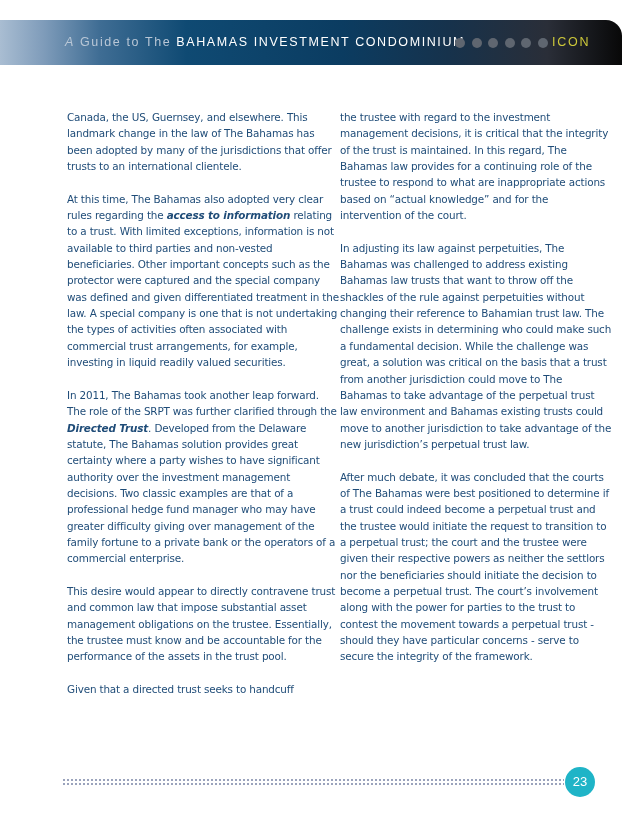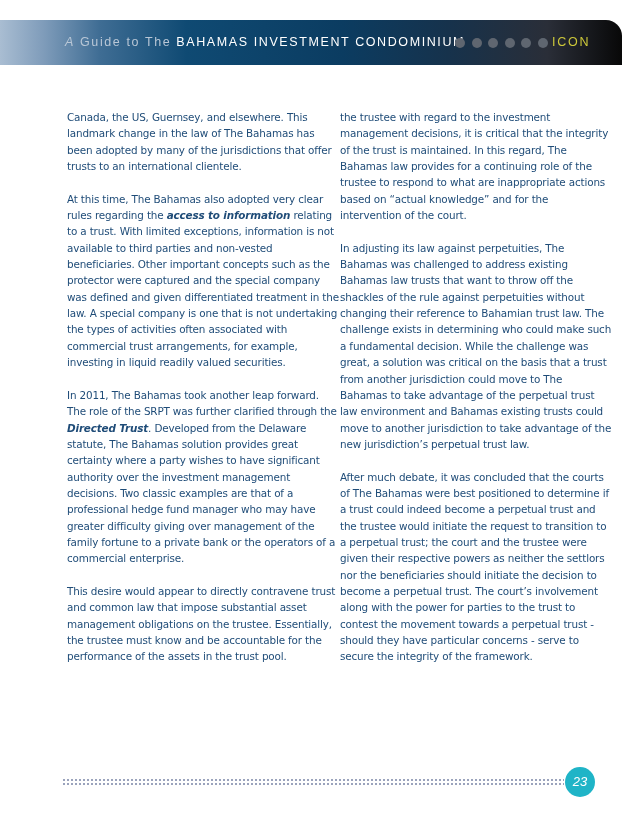--- a/index.html
+++ b/index.html
@@ -110,21 +110,20 @@
       top: 767px;
       width: 30px;
       height: 30px;
       border-radius: 50%;
       background: #1fb4c7;
       color: #ffffff;
       font-family: "Liberation Sans", sans-serif;
       font-size: 13px;
       line-height: 30px;
       text-align: center;
-      font-style: italic;
     }
   </style>
 </head>
 <body>
 
 <div class="header">
   <div class="header-title">
     <span class="pre"><span class="a-ital">A</span><span style="white-space:pre"> Guide to The </span></span><span class="main">BAHAMAS INVESTMENT CONDOMINIUM</span>
   </div>
   <div class="header-dots">
@@ -136,20 +135,21 @@
     <span class="header-dot"></span>
   </div>
   <div class="header-brand">ICON</div>
 </div>
 
 <div class="column col-left">
   <p class="para"><span>Canada, the US, Guernsey, and elsewhere. This landmark change in the law of The Bahamas has been adopted by many of the jurisdictions that offer trusts to an international clientele.</span></p>
   <p class="para"><span>At this time, The Bahamas also adopted very clear rules regarding the </span><b class="em">access to information</b><span> relating to a trust. With limited exceptions, information is not available to third parties and non-vested beneficiaries. Other important concepts such as the protector were captured and the special company was defined and given differentiated treatment in the law. A special company is one that is not undertaking the types of activities often associated with commercial trust arrangements, for example, investing in liquid readily valued securities.</span></p>
   <p class="para"><span>In 2011, The Bahamas took another leap forward. The role of the SRPT was further clarified through the </span><b class="em">Directed Trust</b><span>. Developed from the Delaware statute, The Bahamas solution provides great certainty where a party wishes to have significant authority over the investment management decisions. Two classic examples are that of a professional hedge fund manager who may have greater difficulty giving over management of the family fortune to a private bank or the operators of a commercial enterprise.</span></p>
   <p class="para"><span>This desire would appear to directly contravene trust and common law that impose substantial asset management obligations on the trustee. Essentially, the trustee must know and be accountable for the performance of the assets in the trust pool.</span></p>
+  <p class="para"><span>Given that a directed trust seeks to handcuff</span></p>
 </div>
 
 <div class="column col-right">
   <p class="para"><span>the trustee with regard to the investment management decisions, it is critical that the integrity of the trust is maintained.  In this regard, The Bahamas law provides for a continuing role of the trustee to respond to what are inappropriate actions based on “actual knowledge” and for the intervention of the court.</span></p>
   <p class="para"><span>In adjusting its law against perpetuities, The Bahamas was challenged to address existing Bahamas law trusts that want to throw off the shackles of the rule against perpetuities without changing their reference to Bahamian trust law. The challenge exists in determining who could make such a fundamental decision. While the challenge was great, a solution was critical on the basis that a trust from another jurisdiction could move to The Bahamas to take advantage of the perpetual trust law environment and Bahamas existing trusts could move to another jurisdiction to take advantage of the new jurisdiction’s perpetual trust law.</span></p>
   <p class="para"><span>After much debate, it was concluded that the courts of The Bahamas were best positioned to determine if a trust could indeed become a perpetual trust and the trustee would initiate the request to transition to a perpetual trust; the court and the trustee were given their respective powers as neither the settlors nor the beneficiaries should initiate the decision to become a perpetual trust. The court’s involvement along with the power for parties to the trust to contest the movement towards a perpetual trust - should they have particular concerns - serve to secure the integrity of the framework.</span></p>
 </div>
 
 <div class="footer-dots"></div>
 <div class="page-number">23</div>

